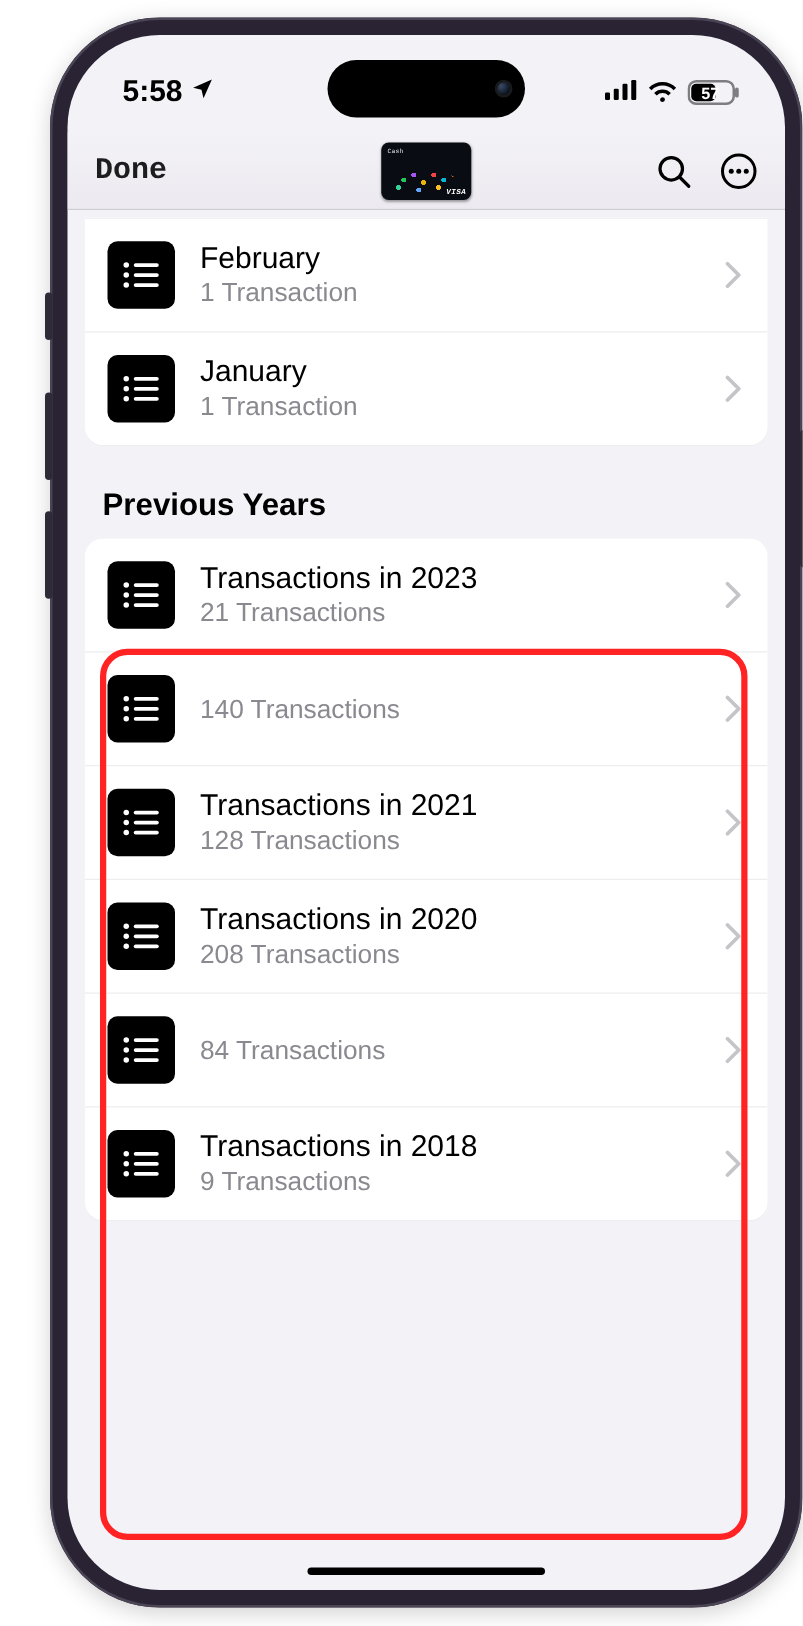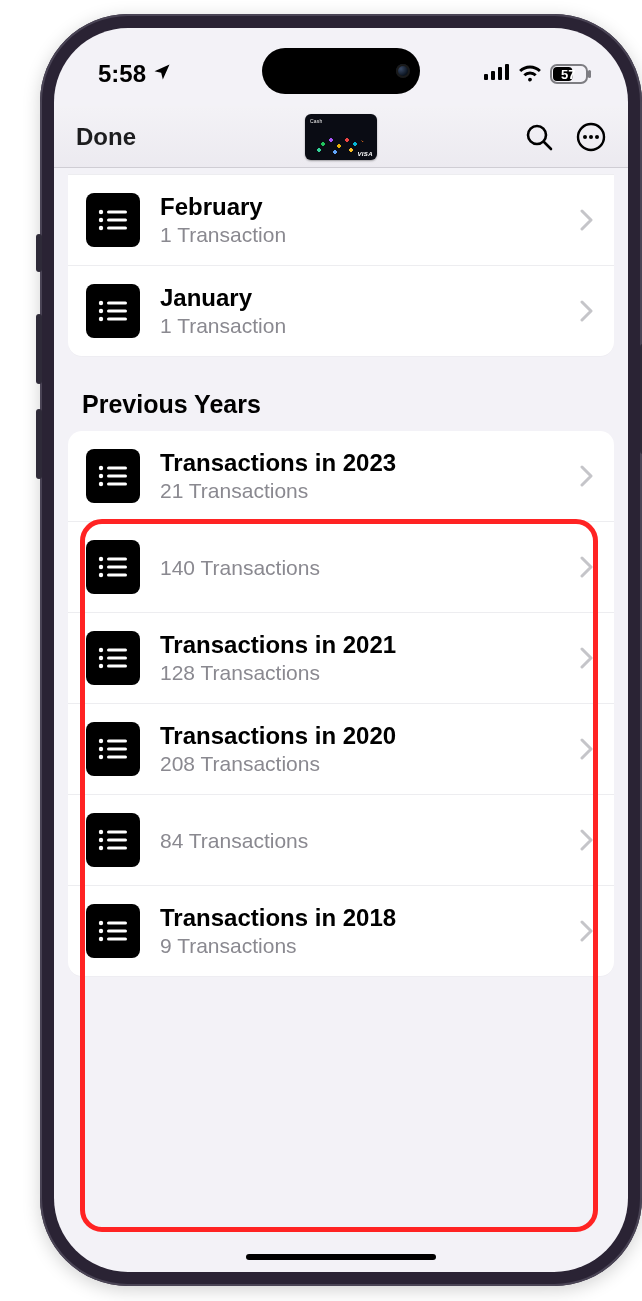--- a/index.html
+++ b/index.html
@@ -88,20 +88,21 @@
     
     .nav {
       height: 62px;
       background: linear-gradient(#f3f2f6, #eceaf0);
       border-bottom: 1px solid #cfcdd4;
       display: flex;
       align-items: center;
       justify-content: space-between;
       padding: 0 22px;
       position: relative;
+      font-family: Liberation Mono, monospace;
     }
     .nav .done {
       font-size: 24px;
       font-weight: 600;
       color: #1d1d1f;
     }
     .nav .card-thumb {
       position: absolute;
       left: 50%; transform: translateX(-50%);
       width: 72px; height: 46px;
@@ -160,21 +161,21 @@
     .sep-after .row:first-child { border-top: 1px solid #ededf0; }
     .icon-sq {
       width: 54px; height: 54px;
       background: #000;
       border-radius: 8px;
       flex: none;
       display: flex; align-items: center; justify-content: center;
       margin-right: 20px;
     }
     .text { flex: 1; min-width: 0; }
-    .title { font-size: 24px; font-weight: 700; color: #000; line-height: 1.15; }
+    .title { font-size: 24px; font-weight: 400; color: #000; line-height: 1.15; }
     .sub { font-size: 21px; color: #8a8990; margin-top: 2px; }
     .chev { flex: none; margin-left: 8px; }
     .chev svg { display: block; }
     .section-header {
       font-size: 25px; font-weight: 700; color: #000;
       padding: 34px 10px 12px 14px;
     }
     
     .highlight {
       position: absolute;

